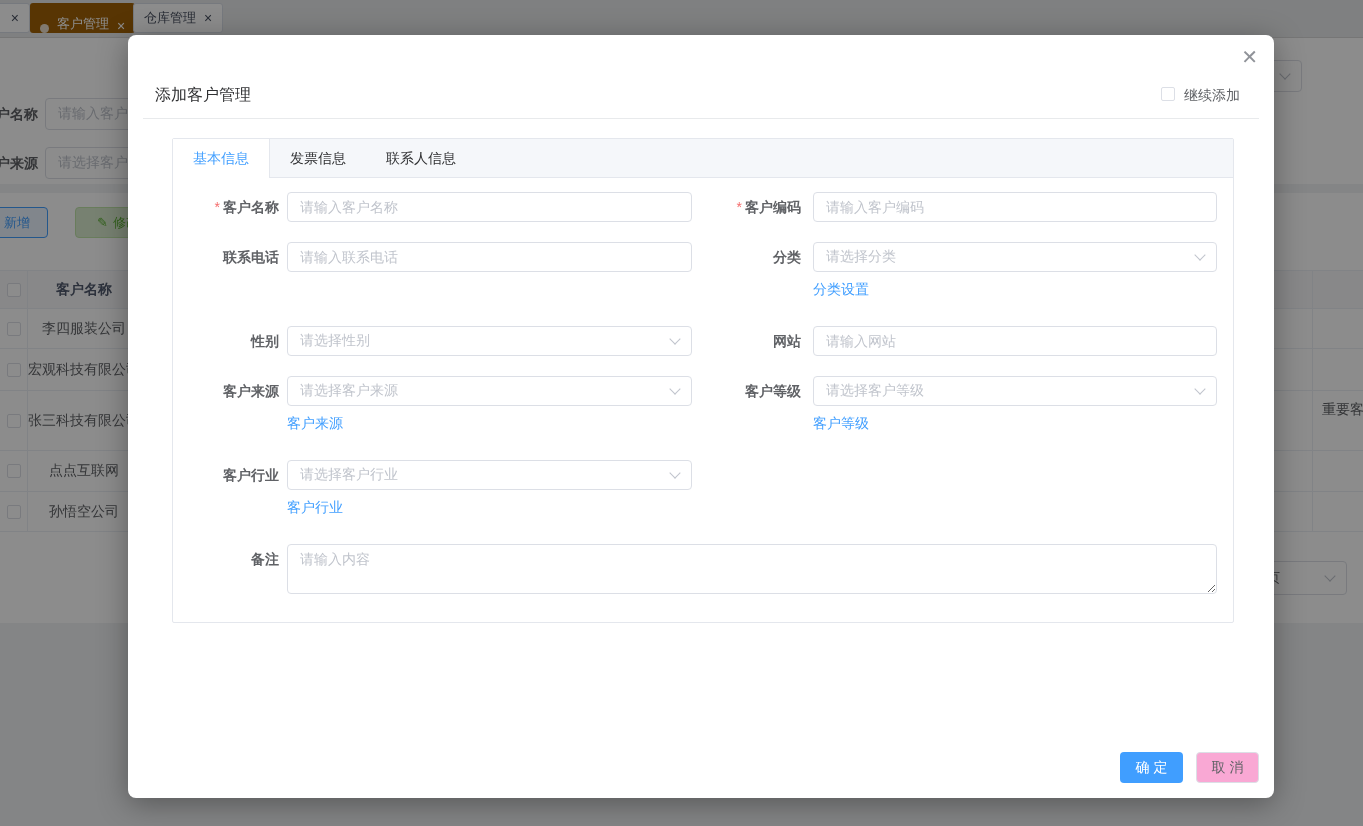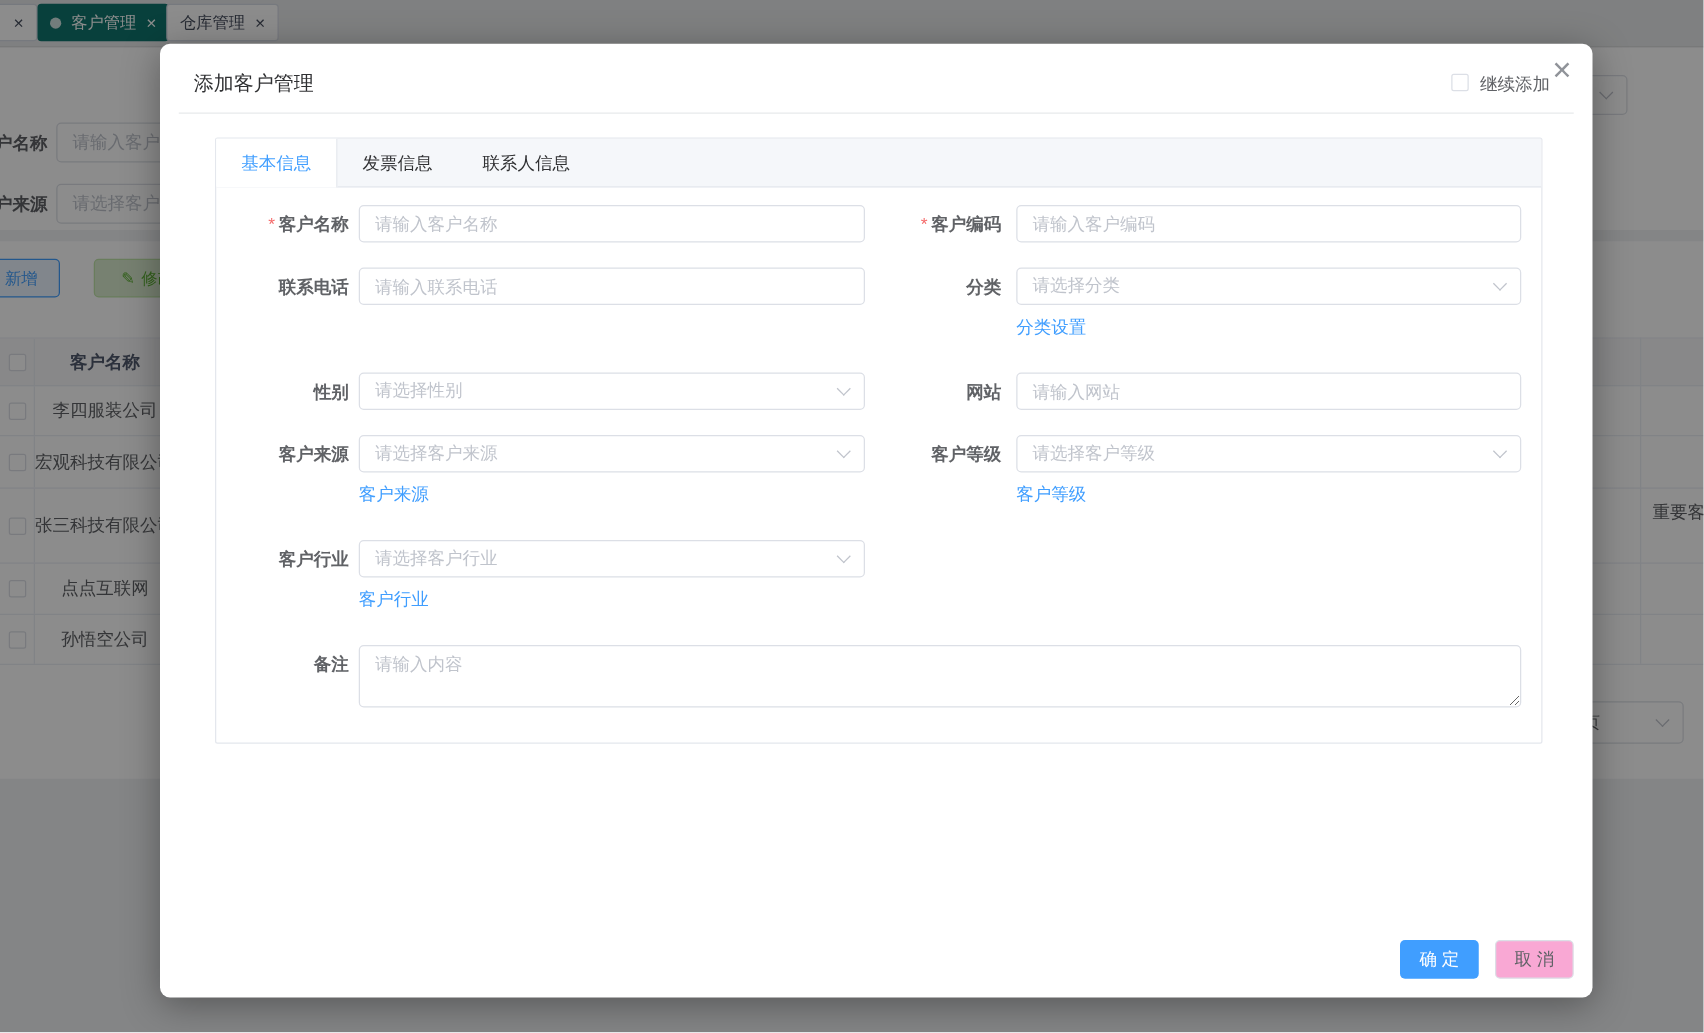--- a/index.html
+++ b/index.html
@@ -5,21 +5,21 @@
   * { margin:0; padding:0; box-sizing:border-box; }
   html,body { width:1363px; height:826px; }
   body { font-family:"Liberation Sans", sans-serif; font-size:14px; color:#606266; background:#f0f2f5; }
   .page { position:relative; width:1363px; height:826px; overflow:hidden; background:#f0f2f5; }
 
   
   .tabstrip { position:absolute; left:0; top:0; width:100%; height:38px; background:#e7e9ec; border-bottom:1px solid #d8d8d8; }
   .tag-tab { position:absolute; top:3px; height:30px; border-radius:3px; font-size:13px; display:flex; align-items:center; gap:8px; padding:0 10px; }
   .tag-tab .tab-x { font-size:14px; line-height:1; cursor:pointer; }
   .tab-overflow { left:-26px; width:56px; background:#fff; border:1px solid #d8dce5; color:#495060; justify-content:flex-end; }
-  .tab-active { left:30px; background:#0f766e; color:#fff; }
+  .tab-active { left:30px; background:#a16207; color:#fff;align-items:flex-end; }
   .tab-active .dot { width:9px; height:9px; border-radius:50%; background:rgba(255,255,255,.8); }
   .tab-plain { left:133px; background:#fff; border:1px solid #d8dce5; color:#495060;justify-content:flex-end; }
 
   
   .card { position:absolute; left:0; width:100%; background:#fff; }
   .search-card { top:38px; height:146px; }
   .bg-label { position:absolute; left:-18px; width:58px; font-weight:700; color:#606266; white-space:nowrap; }
   .bg-input { position:absolute; left:45px; width:362px; height:32px; border:1px solid #dcdfe6; border-radius:4px; background:#fff; padding:0 12px; font-size:14px; color:#c0c4cc; display:flex; align-items:center; }
   .frag-select { position:absolute; left:1190px; top:22px; width:112px; height:32px; border:1px solid #dcdfe6; border-radius:4px; background:#fff; }
   .chev { position:absolute; right:12px; top:50%; width:8px; height:8px; margin-top:-6px; border-right:1.5px solid #c0c4cc; border-bottom:1.5px solid #c0c4cc; transform:rotate(45deg); }
@@ -36,21 +36,21 @@
   .cbox { width:14px; height:14px; border:1px solid #dcdfe6; border-radius:2px; background:#fff; }
   .name-col { width:112px; text-align:center; white-space:nowrap; }
   .level-sep { position:absolute; left:1312px; top:77px; width:1px; height:261px; background:#ebeef5; }
   .level-text { position:absolute; left:1322px; top:208px; white-space:nowrap; color:#606266; }
   .pager-select { position:absolute; left:1220px; top:368px; width:127px; height:34px; border:1px solid #dcdfe6; border-radius:4px; background:#fff; display:flex; align-items:center; padding:0 15px; font-size:13px; color:#606266; }
 
   
   .overlay { position:absolute; inset:0; background:rgba(0,0,0,.45); z-index:10; }
   .modal { position:absolute; left:128px; top:35px; width:1146px; height:763px; background:#fff; border-radius:8px; box-shadow:0 6px 30px rgba(0,0,0,.35); z-index:20; }
   .modal-close { position:absolute; top:12px; right:16px; font-size:20px; color:#909399; line-height:1; cursor:pointer; font-weight:400; }
-  .modal-header { position:relative; height:56px; margin:0 15px; border-bottom:1px solid #e8eaec; }
+  .modal-header { position:relative; height:84px; margin:0 15px; border-bottom:1px solid #e8eaec; }
   .modal-title { position:absolute; left:12px; bottom:12px; font-size:16px; font-weight:500; color:#303133; }
   .continue-add { position:absolute; right:19px; bottom:13px; display:flex; gap:9px; color:#606266; cursor:pointer; }
 
   .tabs-box { margin:19px 44px 0; width:1062px; height:485px; border:1px solid #e4e7ed; border-radius:2px; background:#fff; }
   .tabs-head { display:flex; height:39px; background:#f5f7fa; border-bottom:1px solid #e4e7ed; }
   .tab-item { padding:0 20px; line-height:39px; font-size:14px; color:#303133; cursor:pointer; }
   .tab-item.active { background:#fff; color:#409eff; border-right:1px solid #e4e7ed; margin-bottom:-1px; }
   .tabs-body { padding:14px 16px 0 0; }
 
   .frow { display:flex; margin-bottom:20px; }

